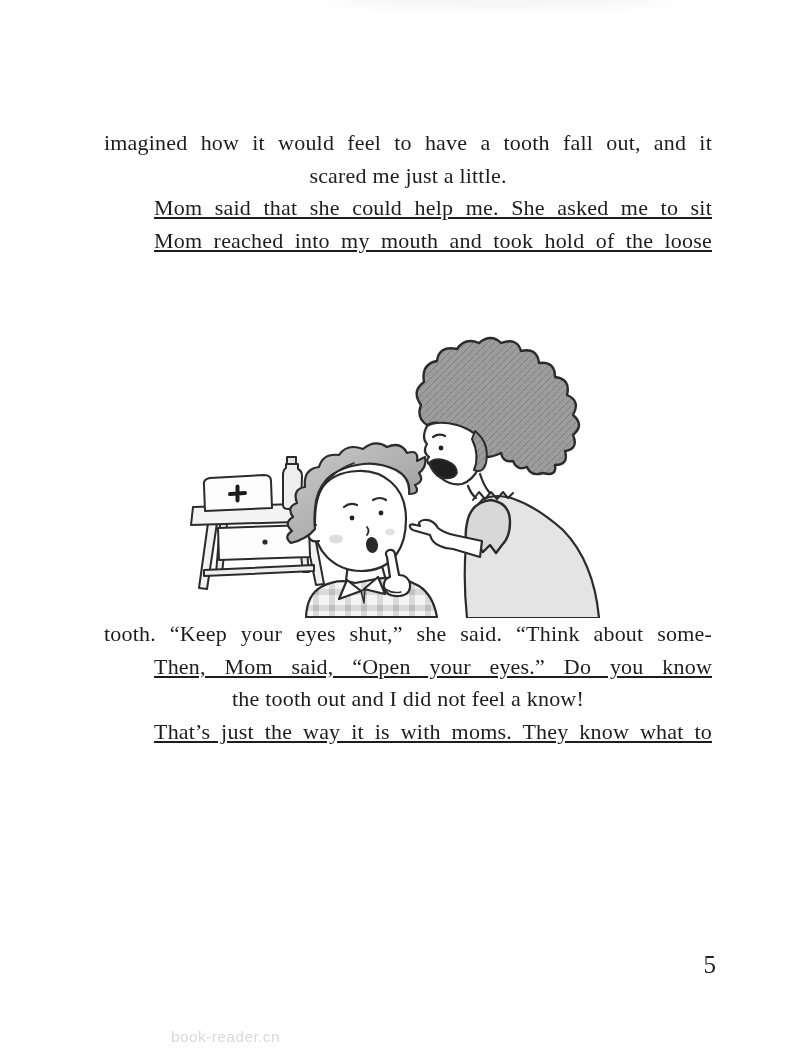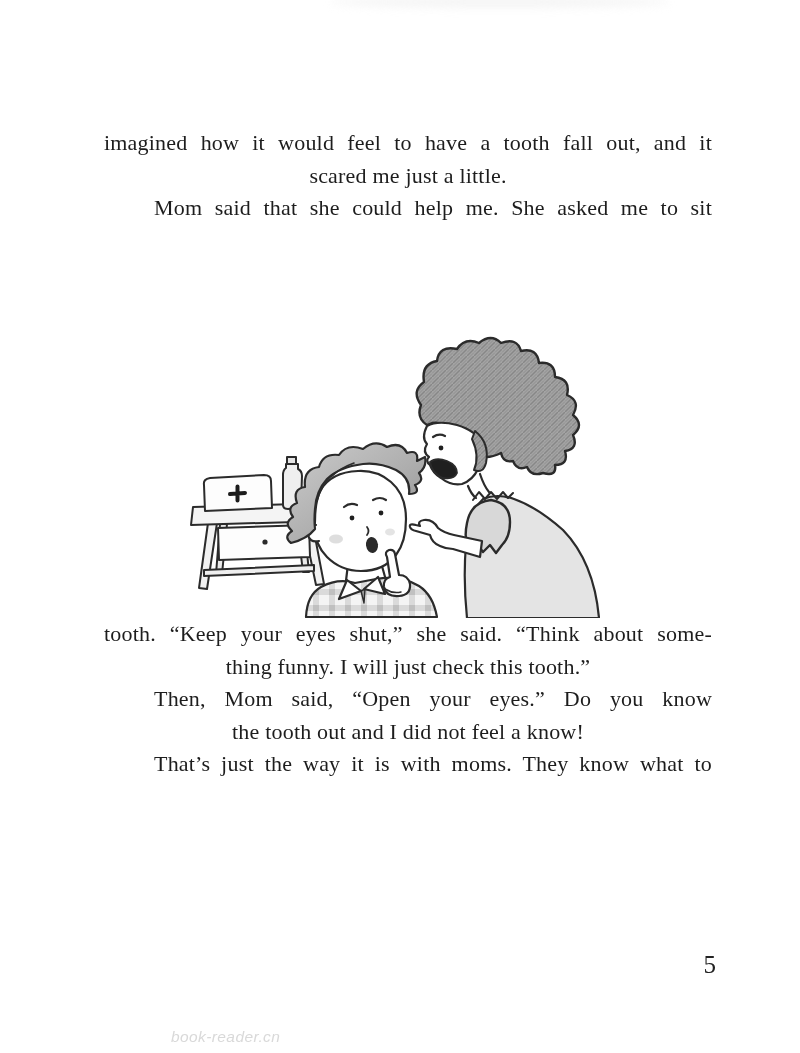--- a/index.html
+++ b/index.html
@@ -13,43 +13,44 @@
     background:#ededed; border-radius:50%; filter:blur(4px); opacity:.55;
   }
   .text-block {
     position:absolute; left:104px; width:608px;
     font-size:22px; line-height:32.5px; letter-spacing:0.2px;
   }
   .text-block.top { top:127px; }
   .text-block.bottom { top:618px; }
   .line { text-align:center; white-space:normal; }
   .line.j { text-align:justify; text-align-last:justify; -moz-text-align-last:justify; }
-  .line.ind { text-indent:50px; }
+  .line.ind { text-indent:50px;text-decoration:underline; }
   .illus { position:absolute; top:328px; left:180px; width:420px; height:290px; }
   .page-number {
     position:absolute; top:951px; left:650px; width:66px;
     text-align:right; font-size:25px; color:#222;
   }
   .watermark {
     position:absolute; top:1028px; left:171px;
     font-family:"Liberation Sans", sans-serif; font-size:15.5px;
-    color:#d9d9d9; letter-spacing:0.4px;font-style:italic;
+    color:#d9d9d9; letter-spacing:0.4px;
   }
 </style>
 </head>
 <body>
 
 <div class="page">
 
   <div class="scan-smudge"></div>
 
   <div class="text-block top">
       <div class="line j">imagined how it would feel to have a tooth fall out, and it</div>
       <div class="line">scared me just a little.</div>
       <div class="line j ind">Mom said that she could help me. She asked me to sit</div>
+      <div class="line j ind">Mom reached into my mouth and took hold of the loose</div>
     </div>
 
   <svg class="illus" viewBox="0 0 420 290" role="img" aria-label="Mom with dark curly hair in a bun smiles and points at a worried boy who touches his loose tooth; beside them is a small nightstand holding a first-aid box, a medicine bottle, and a bowl">
     <defs>
       <pattern id="plaid" width="16" height="16" patternUnits="userSpaceOnUse">
         <rect width="16" height="16" fill="#f4f4f4"></rect>
         <rect y="5" width="16" height="6" fill="#dadada"></rect>
         <rect x="5" width="6" height="16" fill="#dadada"></rect>
         <rect x="5" y="5" width="6" height="6" fill="#c0c0c0"></rect>
       </pattern>
@@ -116,21 +117,20 @@
       <circle cx="261" cy="120" r="2.4" fill="#1f1f1f" stroke="none"></circle>
       <path d="M250,134 Q252,146 263,150 Q274,152 277,145 Q277,137 267,133 Q256,129 250,134 Z" fill="#1f1f1f" stroke-width="1.8"></path>
       <path d="M288,158 Q291,166 296,170" fill="none"></path>
       <path d="M300,146 Q304,158 309,164" fill="none"></path>
       <path d="M293,172 L299,164 L305,171 L311,164 L317,171 L323,164 L328,170 L333,165" fill="none" stroke-width="2"></path>
     </g>
   </svg>
 
   <div class="text-block bottom">
       <div class="line j">tooth. “Keep your eyes shut,” she said. “Think about some-</div>
-      <div class="line">thing funny. I will just check this tooth.”</div>
       <div class="line j ind">Then, Mom said, “Open your eyes.” Do you know</div>
       <div class="line">the tooth out and I did not feel a know!</div>
       <div class="line j ind">That’s just the way it is with moms. They know what to</div>
     </div>
 
   <div class="page-number">5</div>
 
   <div class="watermark">book-reader.cn</div>
 
 </div>

